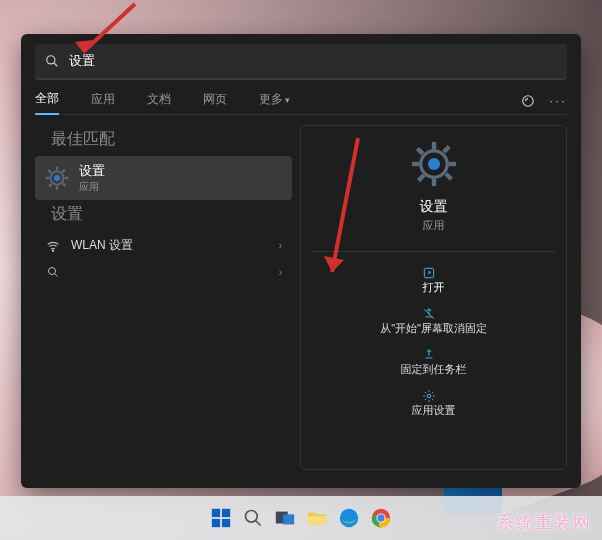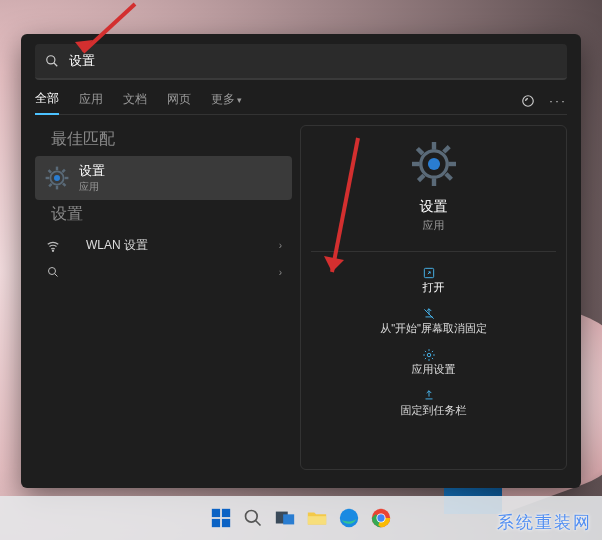--- a/index.html
+++ b/index.html
@@ -1,44 +1,44 @@
 <!DOCTYPE html>
 <html><head>
 <meta charset="utf-8">
 <style>
   html,body{margin:0;padding:0;width:602px;height:540px;overflow:hidden;font-family:"Segoe UI","Microsoft YaHei",sans-serif;background:#000;}
   .desktop{position:absolute;inset:0;background:radial-gradient(circle at 0% 50%, #f7e0e2 0%, #e9c2c5 30%, #a68b8e 60%, #5a4c4e 100%);}
   .petal{position:absolute;right:-40px;top:310px;width:180px;height:180px;background:radial-gradient(circle at 40% 40%, #fff 0%, #f7d6d9 40%, #e8b4b8 70%, transparent 100%);border-radius:50% 50% 50% 0;transform:rotate(-20deg);opacity:.9;}
-  .watermark{position:absolute;right:10px;bottom:6px;color:#3b82f6;font-size:17px;letter-spacing:2px;opacity:.85;text-shadow:0 0 4px #fff, 0 0 2px #fff;}
+  .watermark{position:absolute;right:10px;bottom:6px;color:#f9a8d4;font-size:17px;letter-spacing:2px;opacity:.85;text-shadow:0 0 4px #fff, 0 0 2px #fff;}
 
   .panel{position:absolute;left:21px;top:34px;width:560px;height:454px;background:#1e1e1e;border-radius:6px;box-shadow:0 10px 30px rgba(0,0,0,.5);padding:10px 14px;box-sizing:border-box;color:#d0d0d0;}
 
   .search-box{display:flex;align-items:center;height:34px;background:#2b2b2b;border-radius:4px;padding:0 10px;border-bottom:2px solid #3a3a3a;}
   .search-box svg{width:14px;height:14px;stroke:#ccc;fill:none;stroke-width:2;}
   .search-box input{flex:1;background:transparent;border:0;outline:0;color:#fff;font-size:13px;margin-left:8px;}
 
-  .tabs-row{display:flex;align-items:center;margin-top:10px;font-size:12px;color:#999;position:relative;}
+  .tabs-row{display:flex;align-items:center;margin-top:10px;font-size:12px;color:#999;position:relative;gap:12px;}
   .tab{margin-right:20px;padding-bottom:6px;cursor:pointer;}
   .tab.active{color:#fff;border-bottom:2px solid #4cc2ff;}
   .tabs-right{position:absolute;right:0;display:flex;gap:14px;color:#ccc;}
   .tabs-right span{cursor:pointer;}
   .chevron{font-size:9px;margin-left:2px;}
   .divider{height:1px;background:#333;margin-top:-1px;}
 
   .body-row{display:flex;margin-top:10px;height:345px;}
   .left-col{flex:1.05;min-width:0;padding-right:8px;}
   .right-col{flex:1;border:1px solid #333;border-radius:6px;padding:10px;box-sizing:border-box;display:flex;flex-direction:column;}
 
   .sec-label{font-size:16px;color:#8a8a8a;margin:4px 16px 6px;}
   .best-match{display:flex;align-items:center;background:#3a3a3a;border-radius:4px;padding:6px 10px;}
   .gear-ic{width:24px;height:24px;margin-right:10px;flex:0 0 24px;}
   .bm-title{font-size:13px;color:#fff;}
   .bm-sub{font-size:10px;color:#9a9a9a;}
 
-  .list-item{display:flex;align-items:center;padding:6px 10px;font-size:12px;color:#ddd;cursor:pointer;border-radius:4px;gap:15px;}
+  .list-item{display:flex;align-items:center;padding:6px 10px;font-size:12px;color:#ddd;cursor:pointer;border-radius:4px;}
   .li-icon{width:16px;display:flex;justify-content:center;margin-right:10px;color:#bbb;}
   .li-chevron{margin-left:auto;color:#888;font-size:10px;}
 
   .detail-head{text-align:center;padding:6px 0 14px;}
   .gear-lg{width:44px;height:44px;margin:0 auto 8px;}
   .detail-title{font-size:14px;color:#fff;}
   .detail-sub{font-size:11px;color:#9a9a9a;margin-top:2px;}
   .detail-div{height:1px;background:#333;margin:4px 0 8px;}
   .action{display:flex;align-items:center;font-size:11px;color:#ddd;padding:6px 6px;cursor:pointer;border-radius:4px;flex-direction:column;}
   .action .aicon{width:14px;height:14px;margin-right:10px;stroke:#4cc2ff;fill:none;stroke-width:1.5;}
@@ -175,30 +175,30 @@
       </div>
       <div class="action">
         <svg class="aicon" viewBox="0 0 24 24">
             <path d="M12 3v10M8 7l4-4 4 4M6 17h12"></path>
             <line x1="4" y1="4" x2="20" y2="20"></line>
           </svg>
         <span>从"开始"屏幕取消固定</span>
       </div>
       <div class="action">
         <svg class="aicon" viewBox="0 0 24 24">
+            <path d="M12 3v10M8 7l4-4 4 4M6 17h12"></path>
+          </svg>
+        <span>固定到任务栏</span>
+      </div>
+      <div class="action">
+        <svg class="aicon" viewBox="0 0 24 24">
             <circle cx="12" cy="12" r="3"></circle>
             <path d="M12 2v3m0 14v3M2 12h3m14 0h3M5 5l2 2m10 10l2 2M19 5l-2 2M5 19l2-2"></path>
           </svg>
         <span>应用设置</span>
-      </div>
-      <div class="action">
-        <svg class="aicon" viewBox="0 0 24 24">
-            <path d="M12 3v10M8 7l4-4 4 4M6 17h12"></path>
-          </svg>
-        <span>固定到任务栏</span>
       </div>
     </div>
   </div>
 </div>
 
 <svg class="arrow" style="left:65px;top:0px" width="80" height="65">
   <line x1="70" y1="4" x2="18" y2="52"></line>
   <polygon class="head" points="18,52 28,40 10,42"></polygon>
 </svg>
 <svg class="arrow" style="left:318px;top:132px" width="60" height="160">

